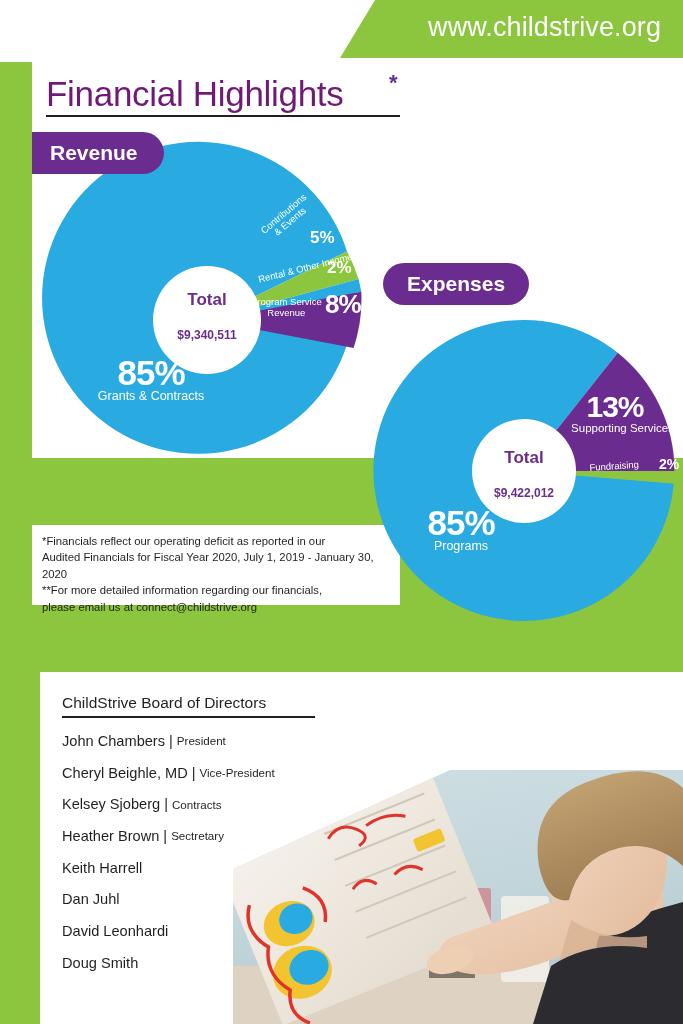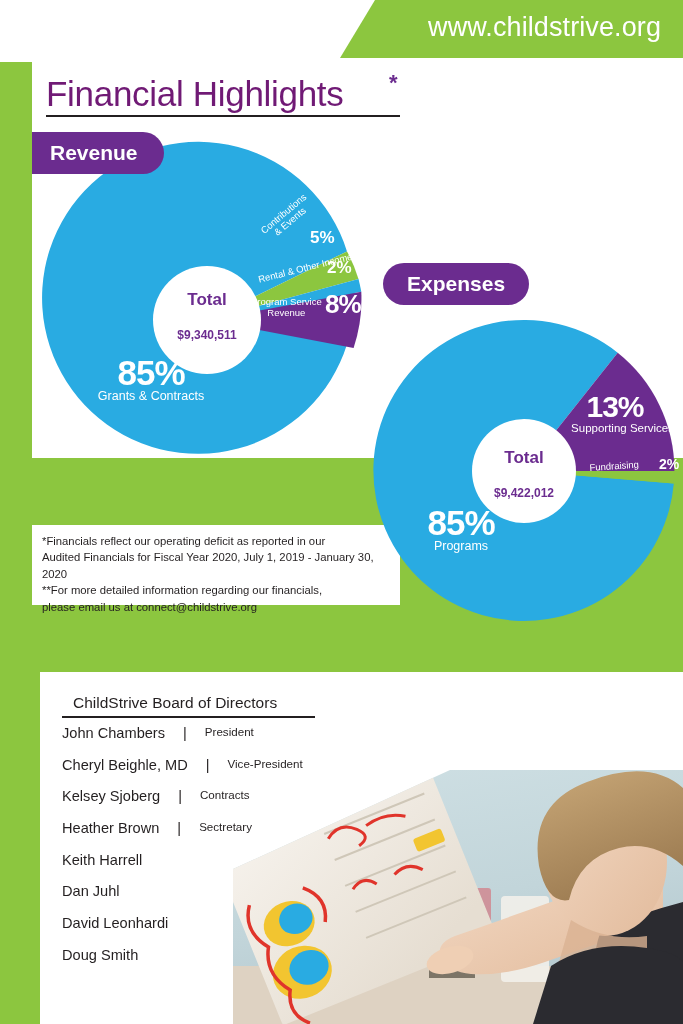--- a/index.html
+++ b/index.html
@@ -93,30 +93,30 @@
   .small-pct { font-size:17px; font-weight:bold; }
   .small-name { font-size:9.5px; }
 
   
   .board-panel {
     position:absolute; left:40px; top:672px; width:643px; height:352px;
     background:#ffffff;
   }
   .board-title {
     position:absolute; left:62px; top:694px;
-    color:#231f20; font-size:15.5px;margin-left:11px;
+    color:#231f20; font-size:15.5px;
   }
   .board-rule {
     position:absolute; left:62px; top:716px; width:253px; height:1.6px;
     background:#231f20;
   }
   .board-list { position:absolute; left:62px; top:725px; width:330px; }
   .board-item {
-    height:31.7px; display:flex; 
-    color:#231f20; font-size:14.6px; white-space:nowrap;gap:14px;
+    height:31.7px; display:flex; align-items:center;
+    color:#231f20; font-size:14.6px; white-space:nowrap;
   }
   .board-item .nm { }
   .board-item .sep { margin:0 4px; color:#231f20; }
   .board-item .role { font-size:11.6px; }
 
   
   .photo {
     position:absolute; left:233px; top:770px; width:450px; height:254px;
     clip-path:polygon(217px 0, 450px 0, 450px 254px, 0 254px, 0 99px);
     overflow:hidden;

